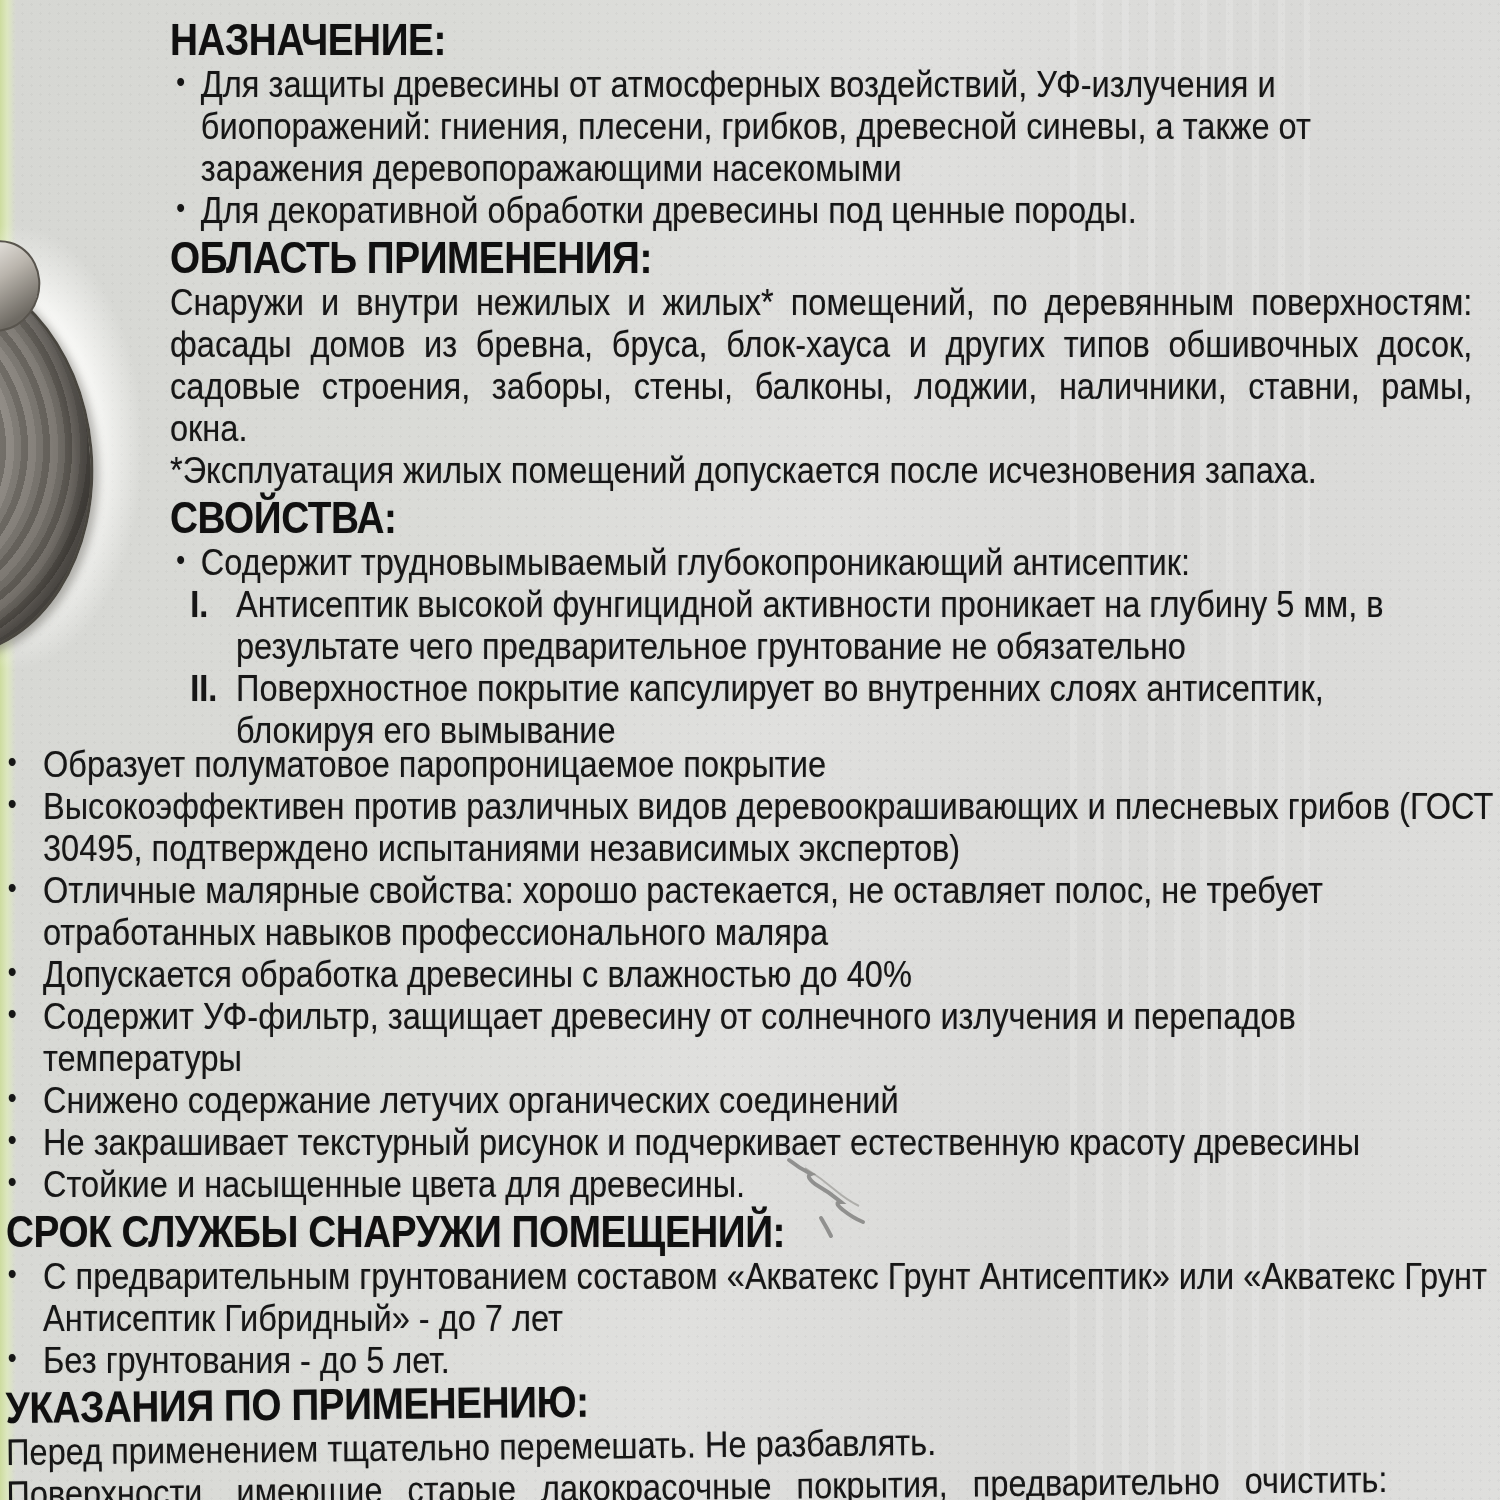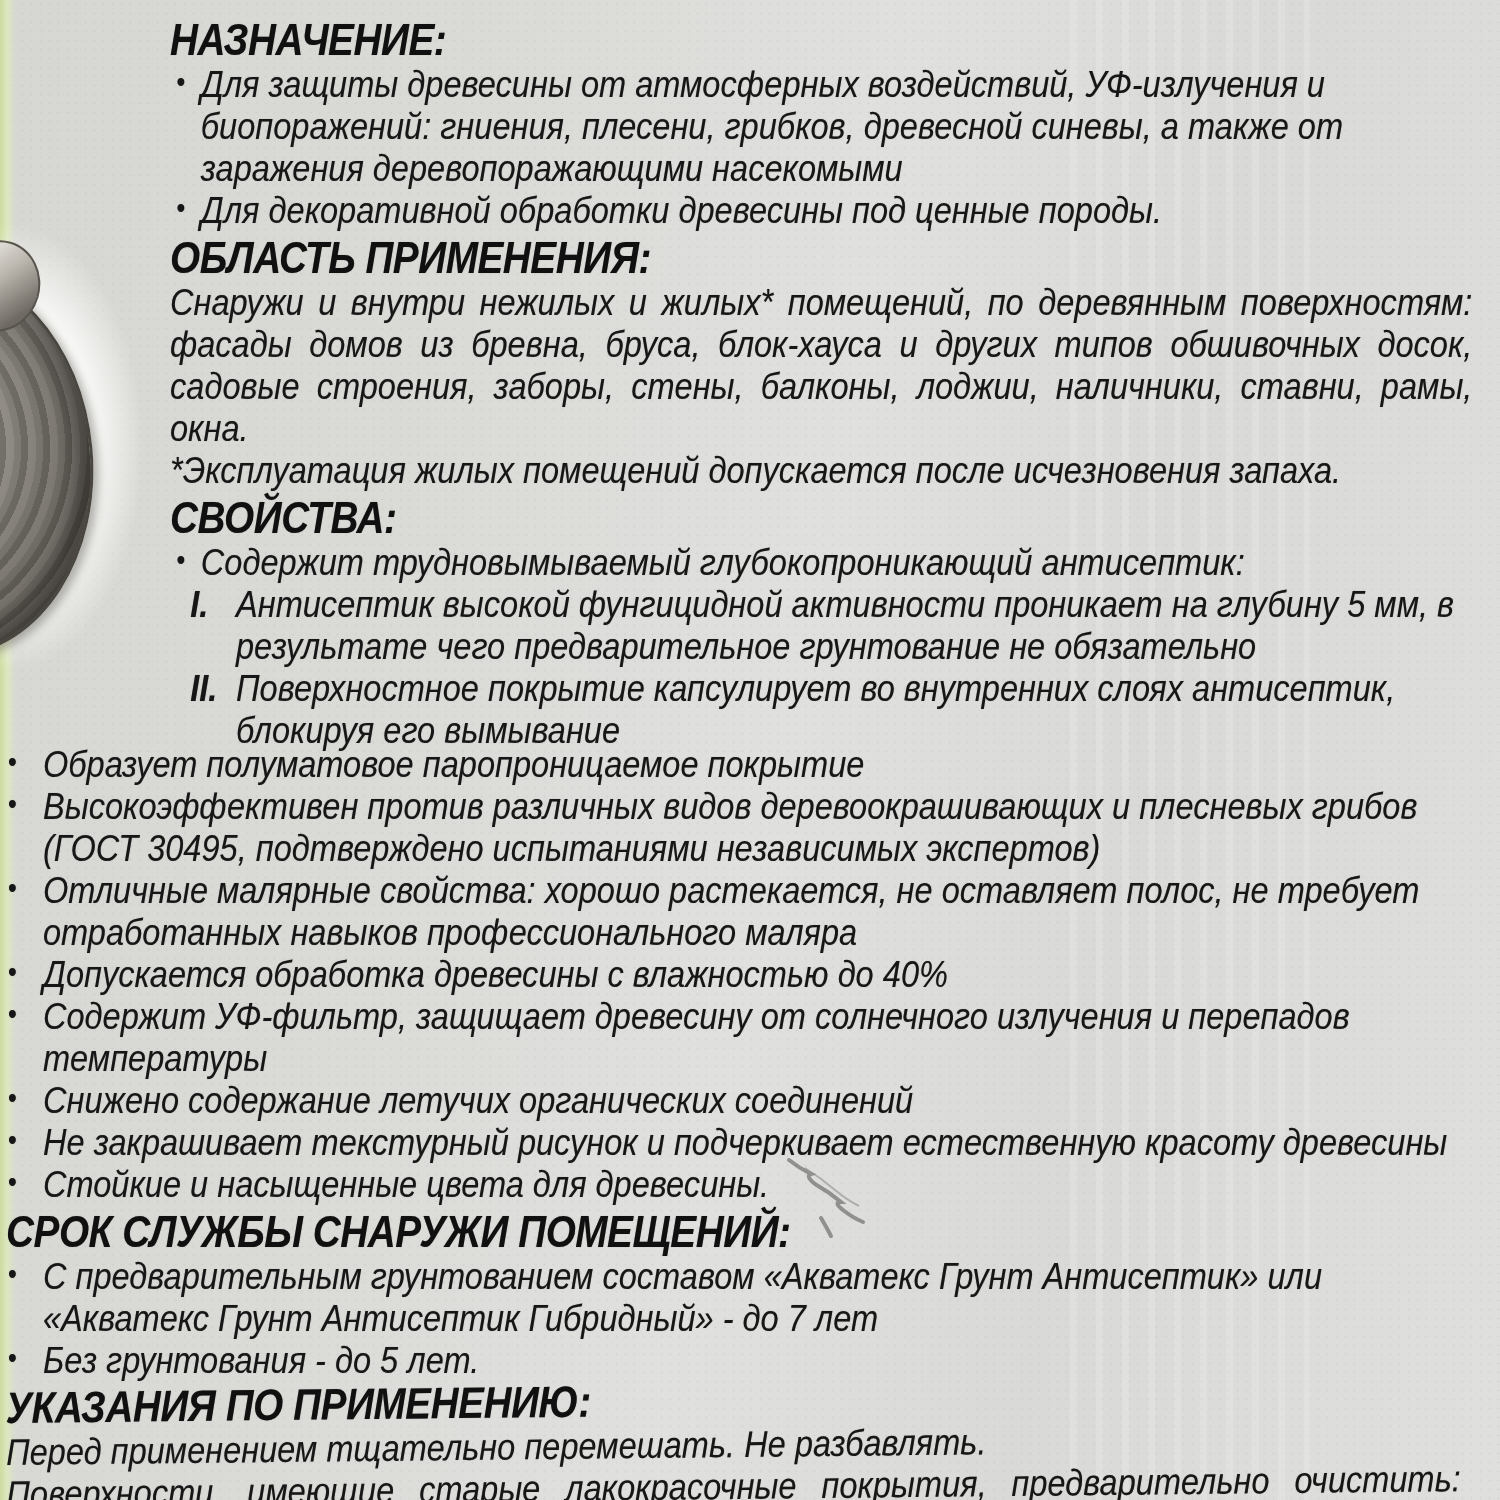--- a/index.html
+++ b/index.html
@@ -5,21 +5,20 @@
   html, body { margin:0; padding:0; }
   body {
     width:1500px; height:1500px; overflow:hidden; position:relative;
     background:#dbdbd9;
     font-family:"Liberation Sans", sans-serif;
     color:#161616;
   }
   .photo {
     position:absolute; inset:0; overflow:hidden;
     background:linear-gradient(100deg,#d6d7d3 0%,#dadbd7 28%,#e0e0de 52%,#d9d9d7 72%,#dfdfdd 100%);
-    font-style:italic;
   }
   
   .grain {
     position:absolute; inset:0; pointer-events:none;
     background-image:radial-gradient(rgba(40,40,40,0.05) 1px, transparent 1.4px);
     background-size:9px 9px;
     opacity:.7;
   }
   
   .streaks {

